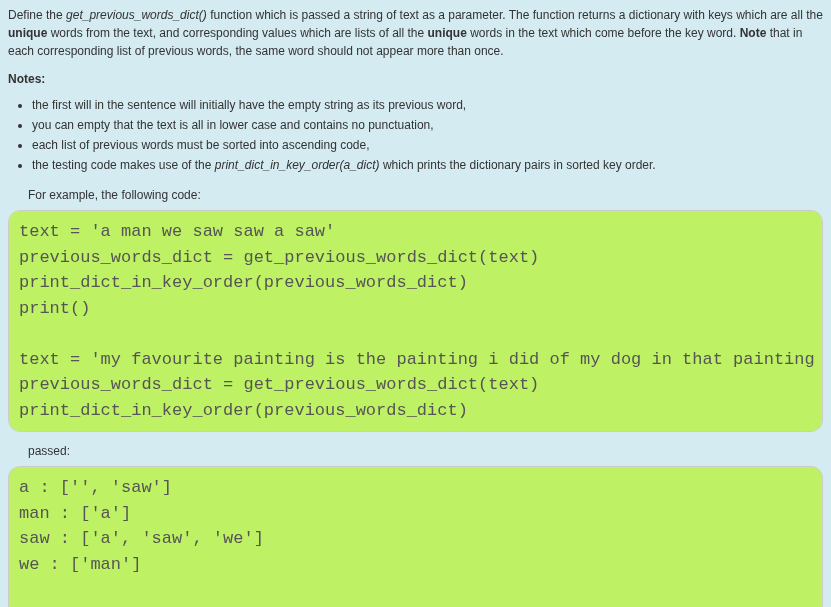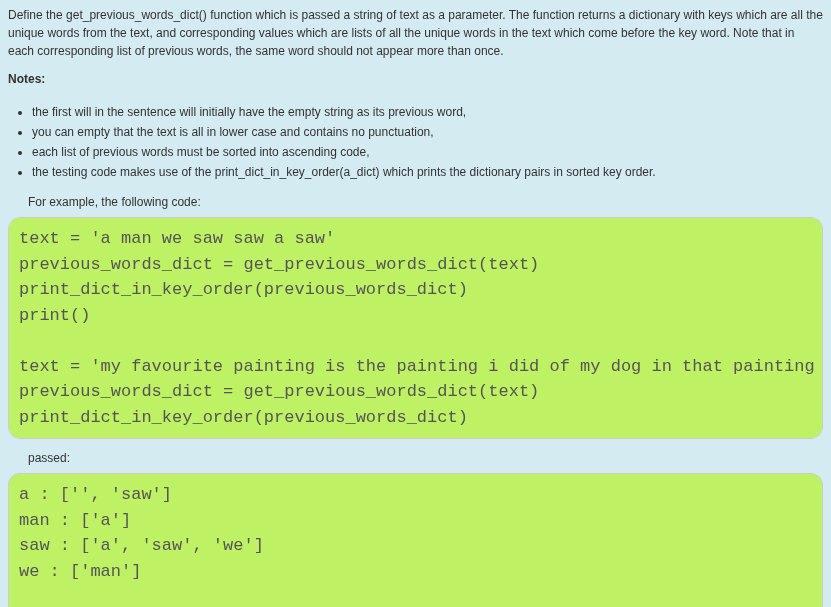--- a/index.html
+++ b/index.html
@@ -12,27 +12,28 @@
       font-size: 12px;
       color: #333;
       background: #d4ebf2;
       padding: 6px 8px;
       line-height: 1.5;
     }
     .paragraph {
       margin-bottom: 10px;
     }
     .italic {
+      font-style: italic;
     }
     .bold {
-      font-weight: normal;
+      font-weight: bold;
     }
     .notes-heading {
       font-weight: bold;
-      margin-bottom: 15px;
+      margin-bottom: 8px;
     }
     ul.notes-list {
       list-style-type: disc;
       margin-left: 24px;
       margin-bottom: 12px;
     }
     ul.notes-list li {
       margin-bottom: 2px;
       line-height: 1.5;
     }

